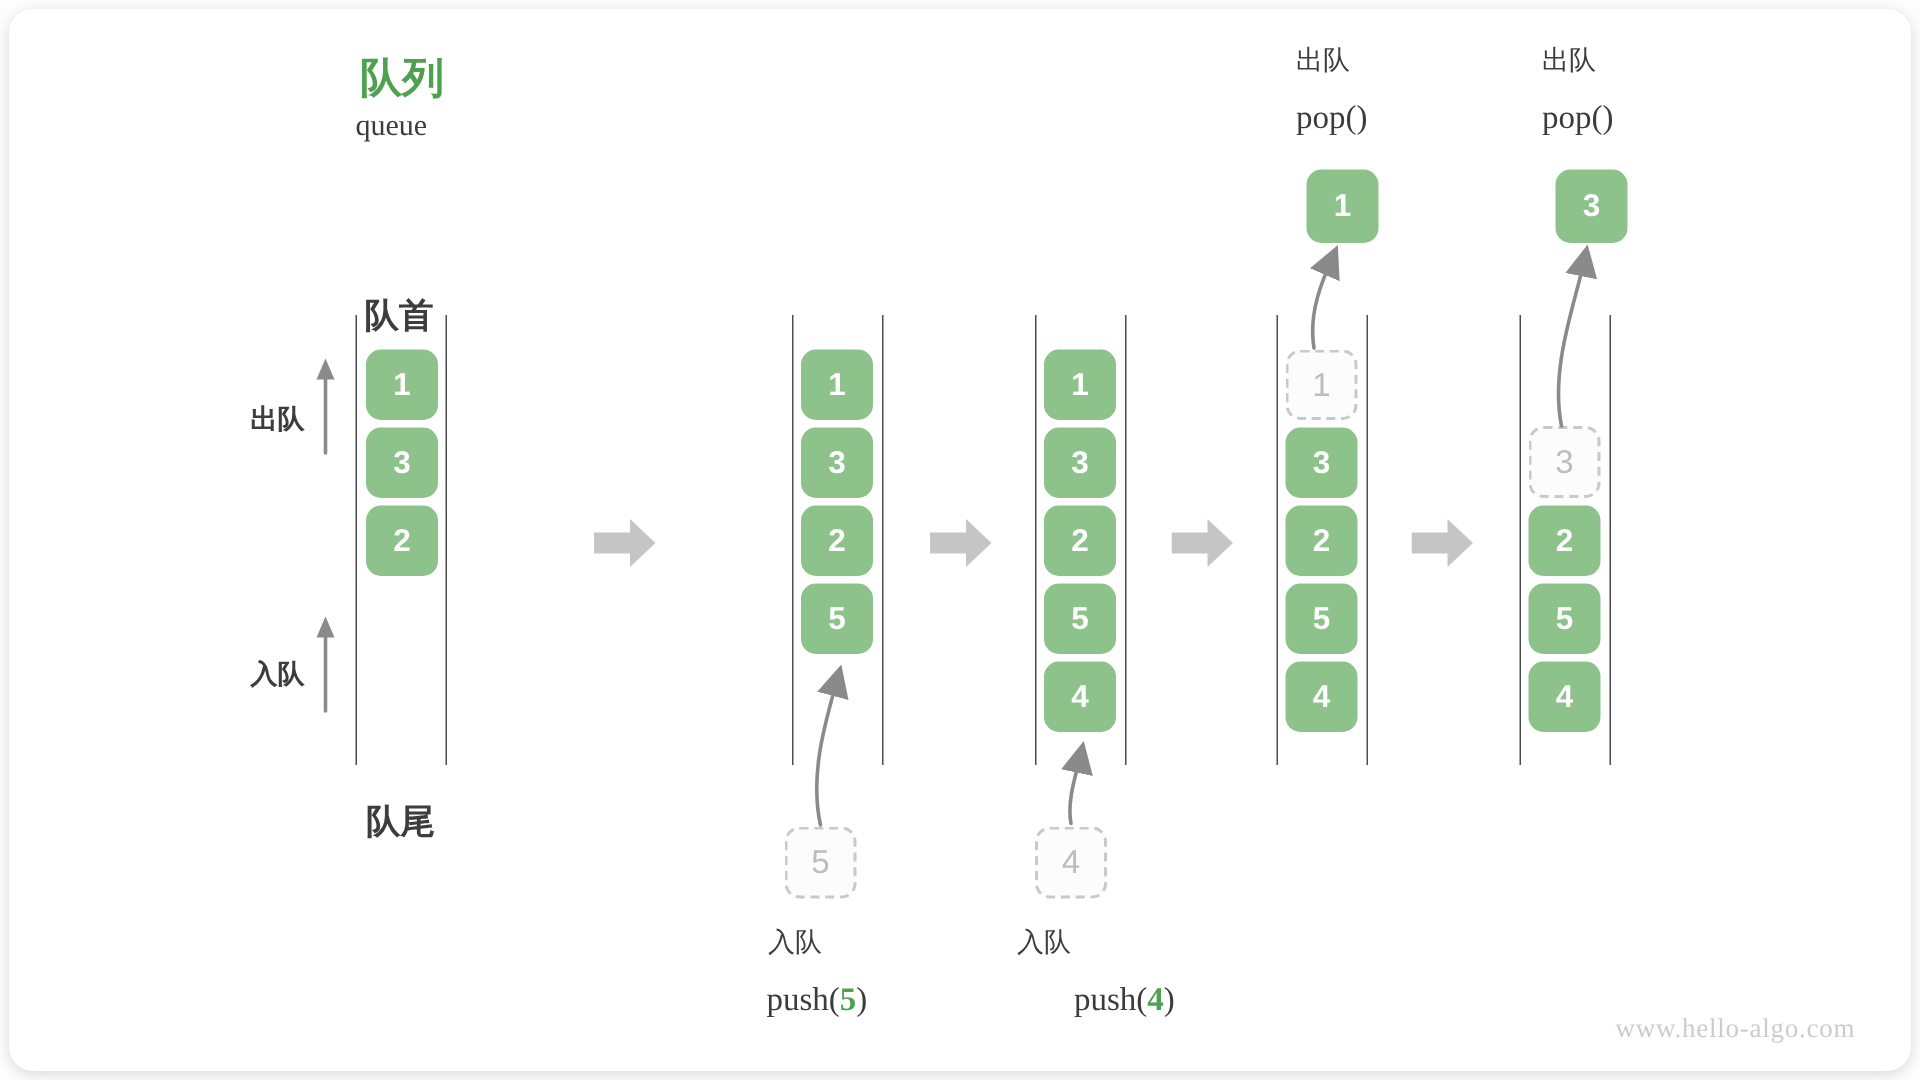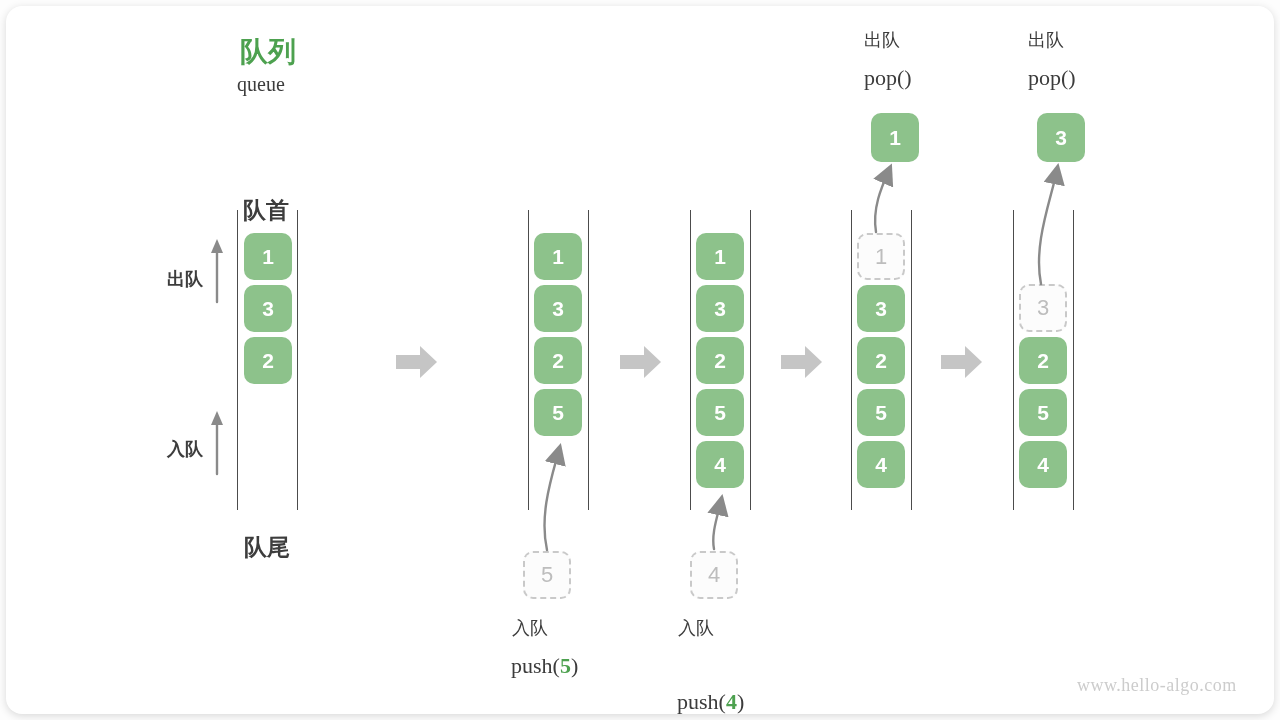--- a/index.html
+++ b/index.html
@@ -96,21 +96,21 @@
   <div class="box dashed" style="left:690px;top:551px;height:48px;">4</div>
   <svg class="thin-arrow" style="left:699px;top:489px;" width="36" height="64" viewBox="0 0 36 64">
     <defs>
         <marker id="m3" markerWidth="9" markerHeight="9" refX="6" refY="4.5" orient="auto">
           <path d="M0,0 L9,4.5 L0,9 z" fill="#8a8a8a"></path>
         </marker>
       </defs>
     <path class="shaft" d="M 15 60 C 12 44, 19 26, 22 12" marker-end="url(#m3)"></path>
   </svg>
   <div class="cjk" style="left:678px;top:619px;font-weight:400;">入队</div>
-  <div class="mono" style="left:677px;top:654px;margin-top:36px;"><span>push(</span><span class="green-num">4</span><span>)</span></div>
+  <div class="mono" style="left:716px;top:654px;"><span>push(</span><span class="green-num">4</span><span>)</span></div>
 
   <div class="box dashed" style="left:857px;top:233px;">1</div>
   <div class="box filled" style="left:857px;top:285px;">3</div>
   <div class="box filled" style="left:857px;top:337px;">2</div>
   <div class="box filled" style="left:857px;top:389px;">5</div>
   <div class="box filled" style="left:857px;top:441px;">4</div>
   <div class="box filled" style="left:871px;top:113px;height:49px;">1</div>
   <svg class="thin-arrow" style="left:862px;top:158px;" width="40" height="78" viewBox="0 0 40 78">
     <defs>
         <marker id="m4" markerWidth="9" markerHeight="9" refX="6" refY="4.5" orient="auto">

